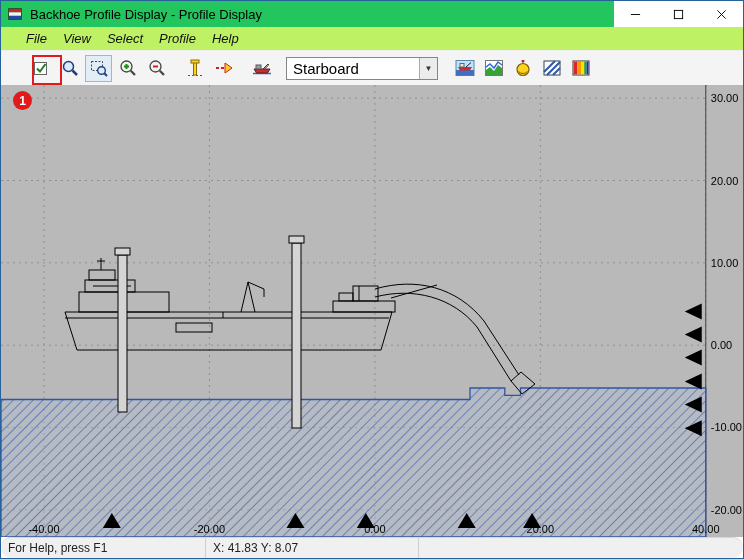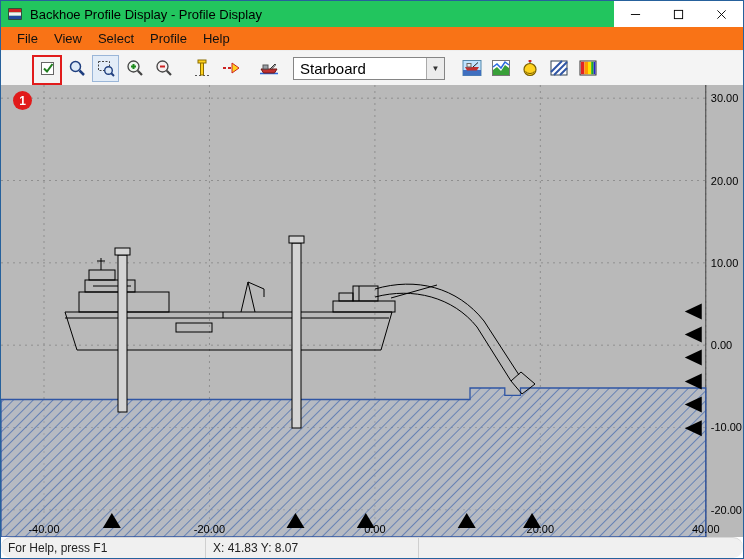--- a/index.html
+++ b/index.html
@@ -8,24 +8,24 @@
     position: relative; width: 744px; height: 559px;
     border: 1px solid #26619c; background: #fff; overflow: hidden;
   }
   
   .titlebar { height: 26px; background: #22c55e; display: flex; align-items: center; padding-left: 7px; }
   .titlebar .app-icon { width: 16px; height: 16px; margin-right: 6px; flex: 0 0 auto; }
   .titlebar .title { font-size: 13px; color: #000; }
   .win-controls { margin-left: auto; display: flex; height: 100%; }
   .win-btn { width: 43px; height: 100%; display: flex; align-items: center; justify-content: center; background: #fff; border: none; cursor: default; }
   
-  .menubar { height: 24px; background: #f97316; display: flex; align-items: center; padding-left: 8px; border-bottom: 1px solid #eee; }
+  .menubar { height: 24px; background: #bef264; display: flex; align-items: center; padding-left: 17px; border-bottom: 1px solid #eee; font-style: italic; }
   .menu-item { font-size: 13px; color: #111; padding: 3px 8px; }
   
-  .toolbar { height: 34px; background: #f4f4f4; display: flex; align-items: center; padding-left: 33px; }
+  .toolbar { height: 34px; background: #f4f4f4; display: flex; align-items: center; padding-left: 26px; }
   .tbtn { width: 27px; height: 27px; display: flex; align-items: center; justify-content: center; background: transparent; border: 1px solid transparent; margin-right: 2px; padding: 0; }
   .tbtn svg { width: 20px; height: 20px; display: block; }
   .tbtn.toggled { border: 1px solid #9ab6d8; background: #e3edf8; }
   .grp { margin-left: 9px; }
   .combo { margin-left: 9px; width: 152px; height: 23px; border: 1px solid #858585; background: #fff; display: flex; align-items: center; }
   .combo .combo-text { font-size: 15px; padding-left: 6px; color: #000; flex: 1 1 auto; }
   .combo .combo-arrow { width: 18px; height: 100%; border-left: 1px solid #aaa; background: #ececec; display: flex; align-items: center; justify-content: center; font-size: 8px; color: #333; }
   
   .canvas { position: relative; width: 742px; height: 452px; background: #b9b9b9; overflow: hidden; }
   .canvas svg { display: block; }

